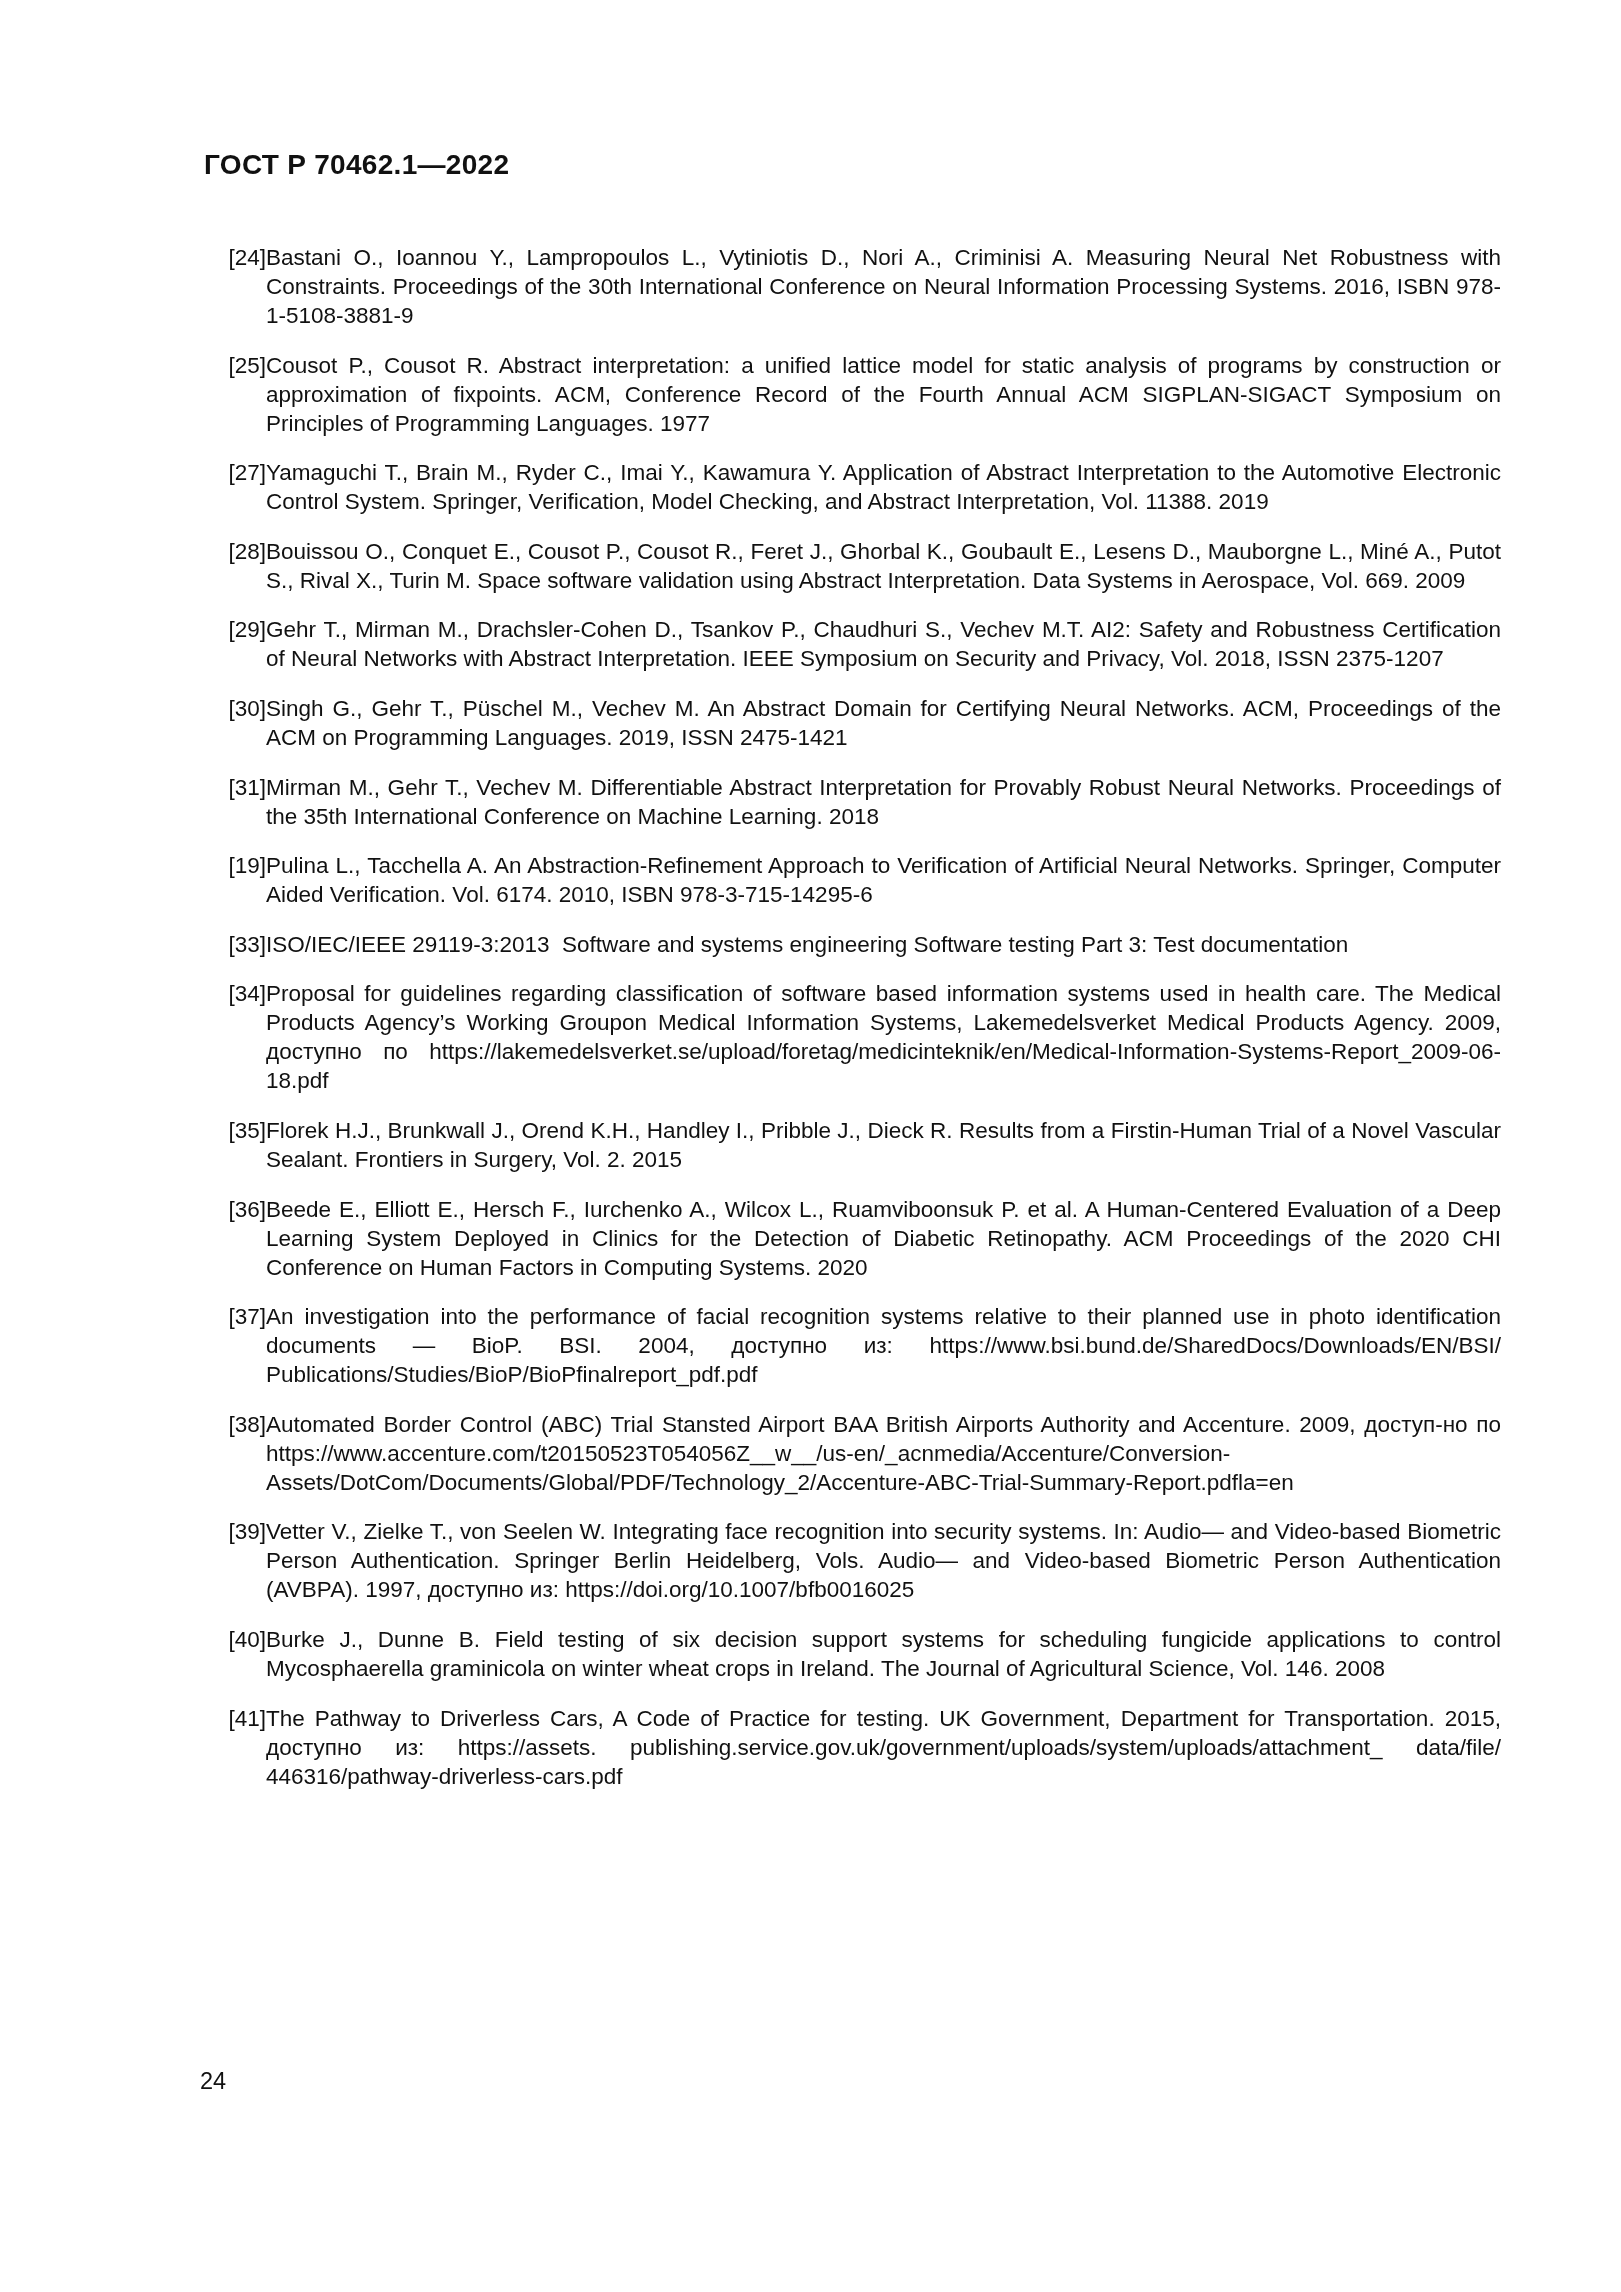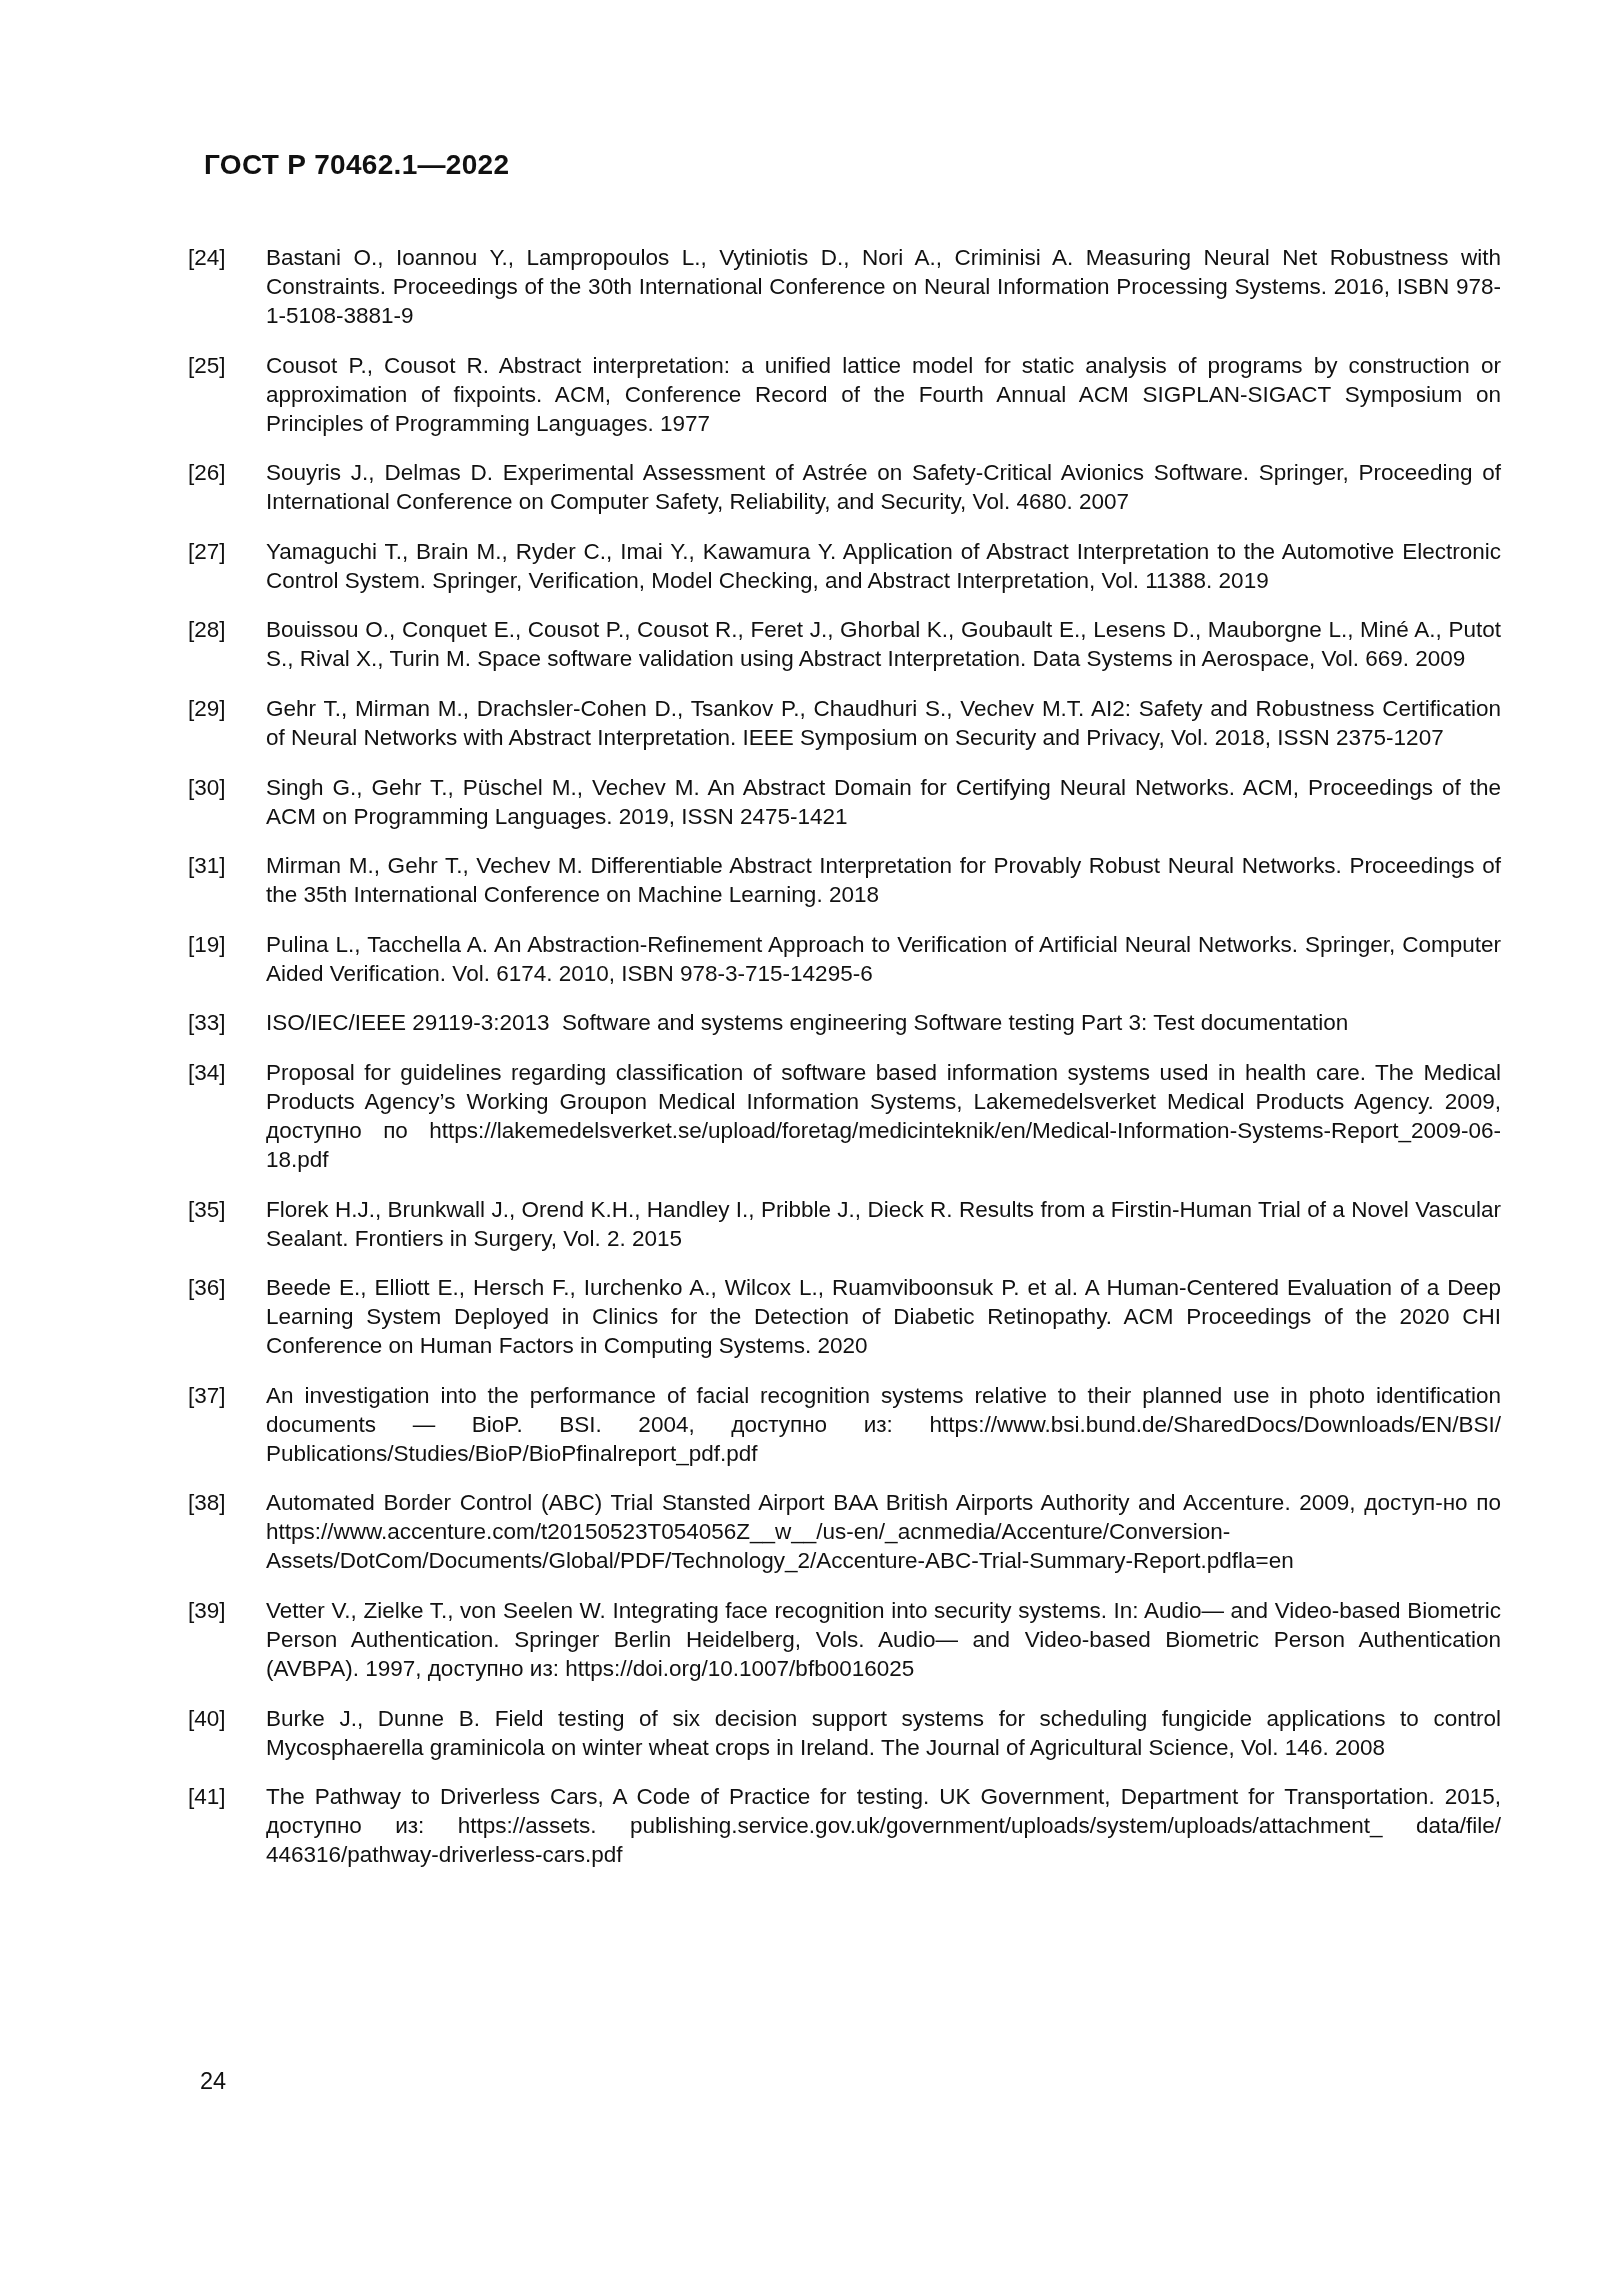--- a/index.html
+++ b/index.html
@@ -28,21 +28,21 @@
     width: 1313px;
   }
   .ref {
     display: flex;
     margin-bottom: 20.6px;
     font-size: 22.5px;
     line-height: 29px;
   }
   .ref-num {
     flex: 0 0 78px;
-    text-align: left;
+    text-align: right;
   }
   .ref-text {
     flex: 1 1 auto;
     text-align: justify;
     overflow-wrap: anywhere;
     hyphens: none;
   }
   .page-num {
     position: absolute;
     left: 192px;
@@ -61,24 +61,20 @@
   <div class="ref">
     <div class="ref-num">[24]</div>
     <div class="ref-text">Bastani O., Ioannou Y., Lampropoulos L., Vytiniotis D., Nori A., Criminisi A. Measuring Neural Net Robustness with Constraints. Proceedings of the 30th International Conference on Neural Information Processing Systems. 2016, ISBN 978-1-5108-3881-9</div>
   </div>
 
   <div class="ref">
     <div class="ref-num">[25]</div>
     <div class="ref-text">Cousot P., Cousot R. Abstract interpretation: a unified lattice model for static analysis of programs by construction or approximation of fixpoints. ACM, Conference Record of the Fourth Annual ACM SIGPLAN-SIGACT Symposium on Principles of Programming Languages. 1977</div>
   </div>
 
-  <div class="ref">
-    <div class="ref-num">[26]</div>
-    <div class="ref-text">Souyris J., Delmas D. Experimental Assessment of Astrée on Safety-Critical Avionics Software. Springer, Proceeding of International Conference on Computer Safety, Reliability, and Security, Vol. 4680. 2007</div>
-  </div>
 
   <div class="ref">
     <div class="ref-num">[27]</div>
     <div class="ref-text">Yamaguchi T., Brain M., Ryder C., Imai Y., Kawamura Y. Application of Abstract Interpretation to the Automotive Electronic Control System. Springer, Verification, Model Checking, and Abstract Interpretation, Vol. 11388. 2019</div>
   </div>
 
   <div class="ref">
     <div class="ref-num">[28]</div>
     <div class="ref-text">Bouissou O., Conquet E., Cousot P., Cousot R., Feret J., Ghorbal K., Goubault E., Lesens D., Mauborgne L., Miné A., Putot S., Rival X., Turin M. Space software validation using Abstract Interpretation. Data Systems in Aerospace, Vol. 669. 2009</div>
   </div>

